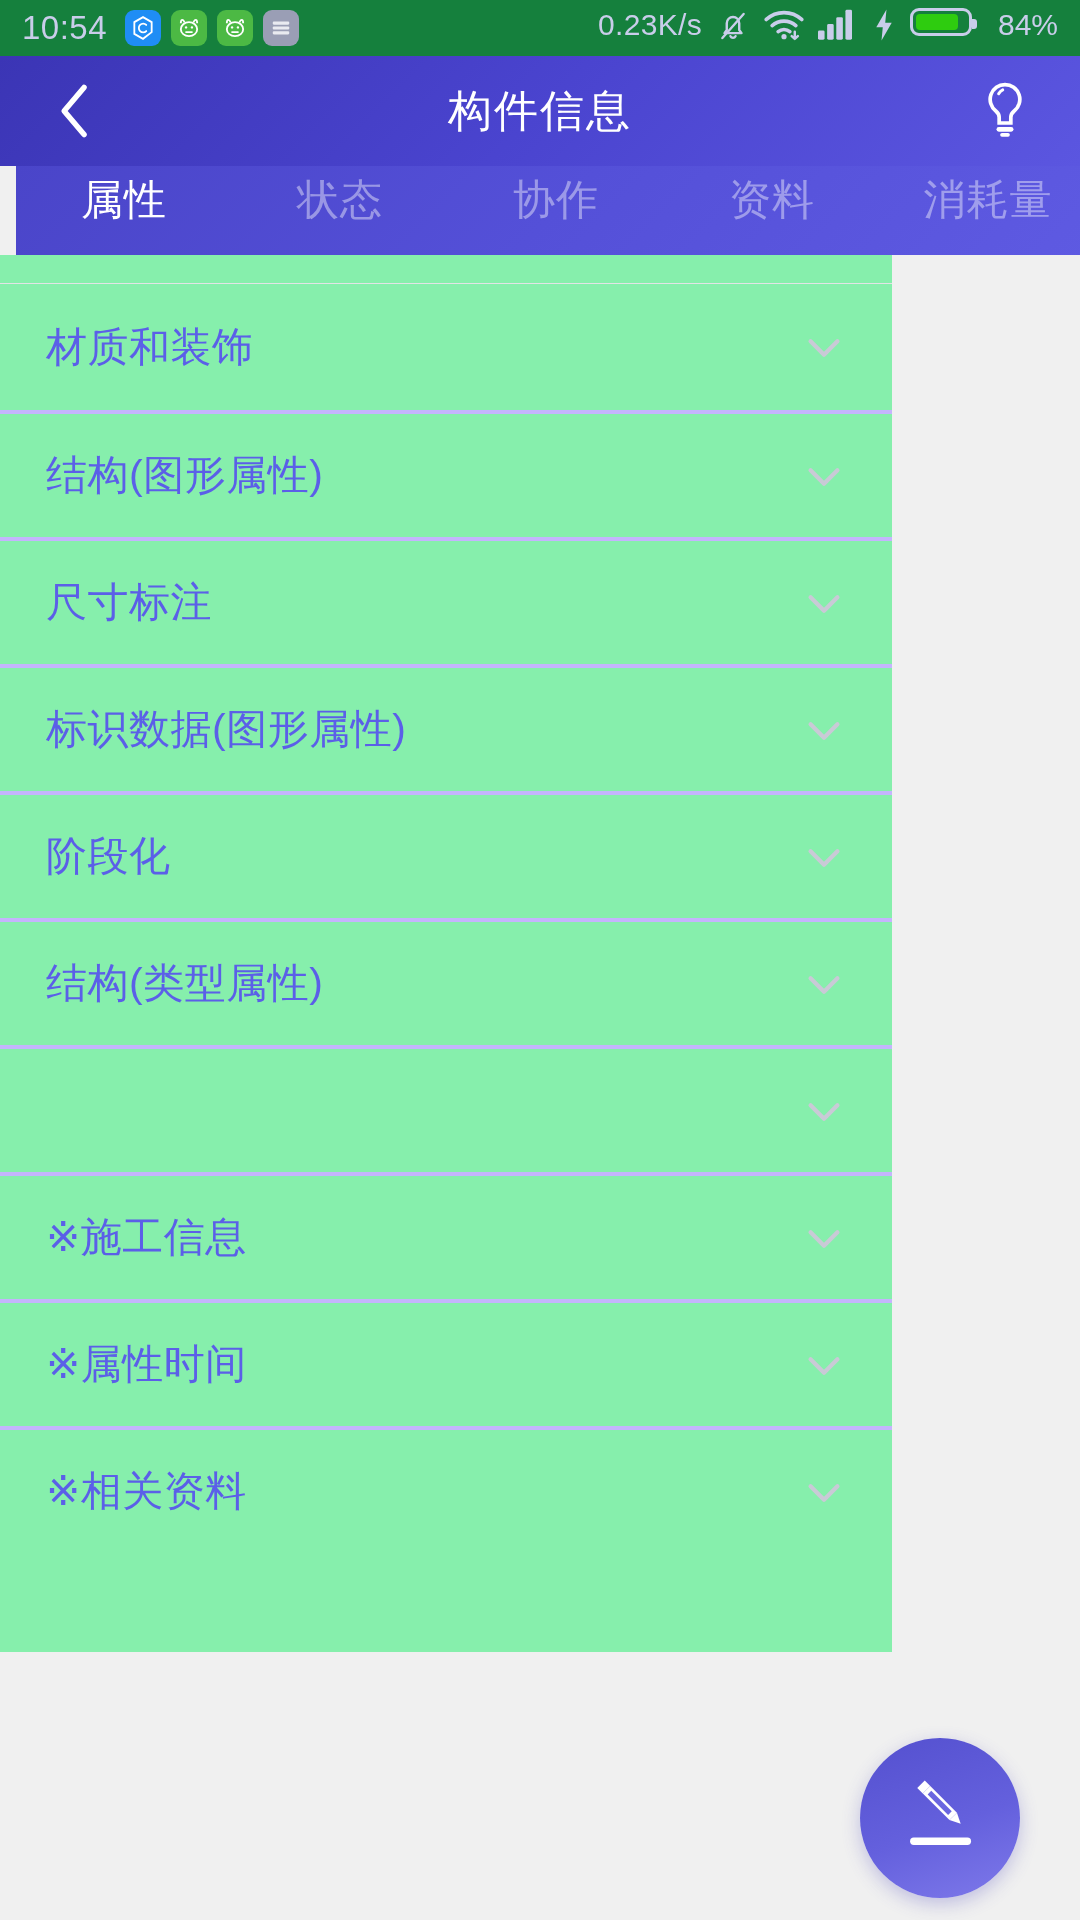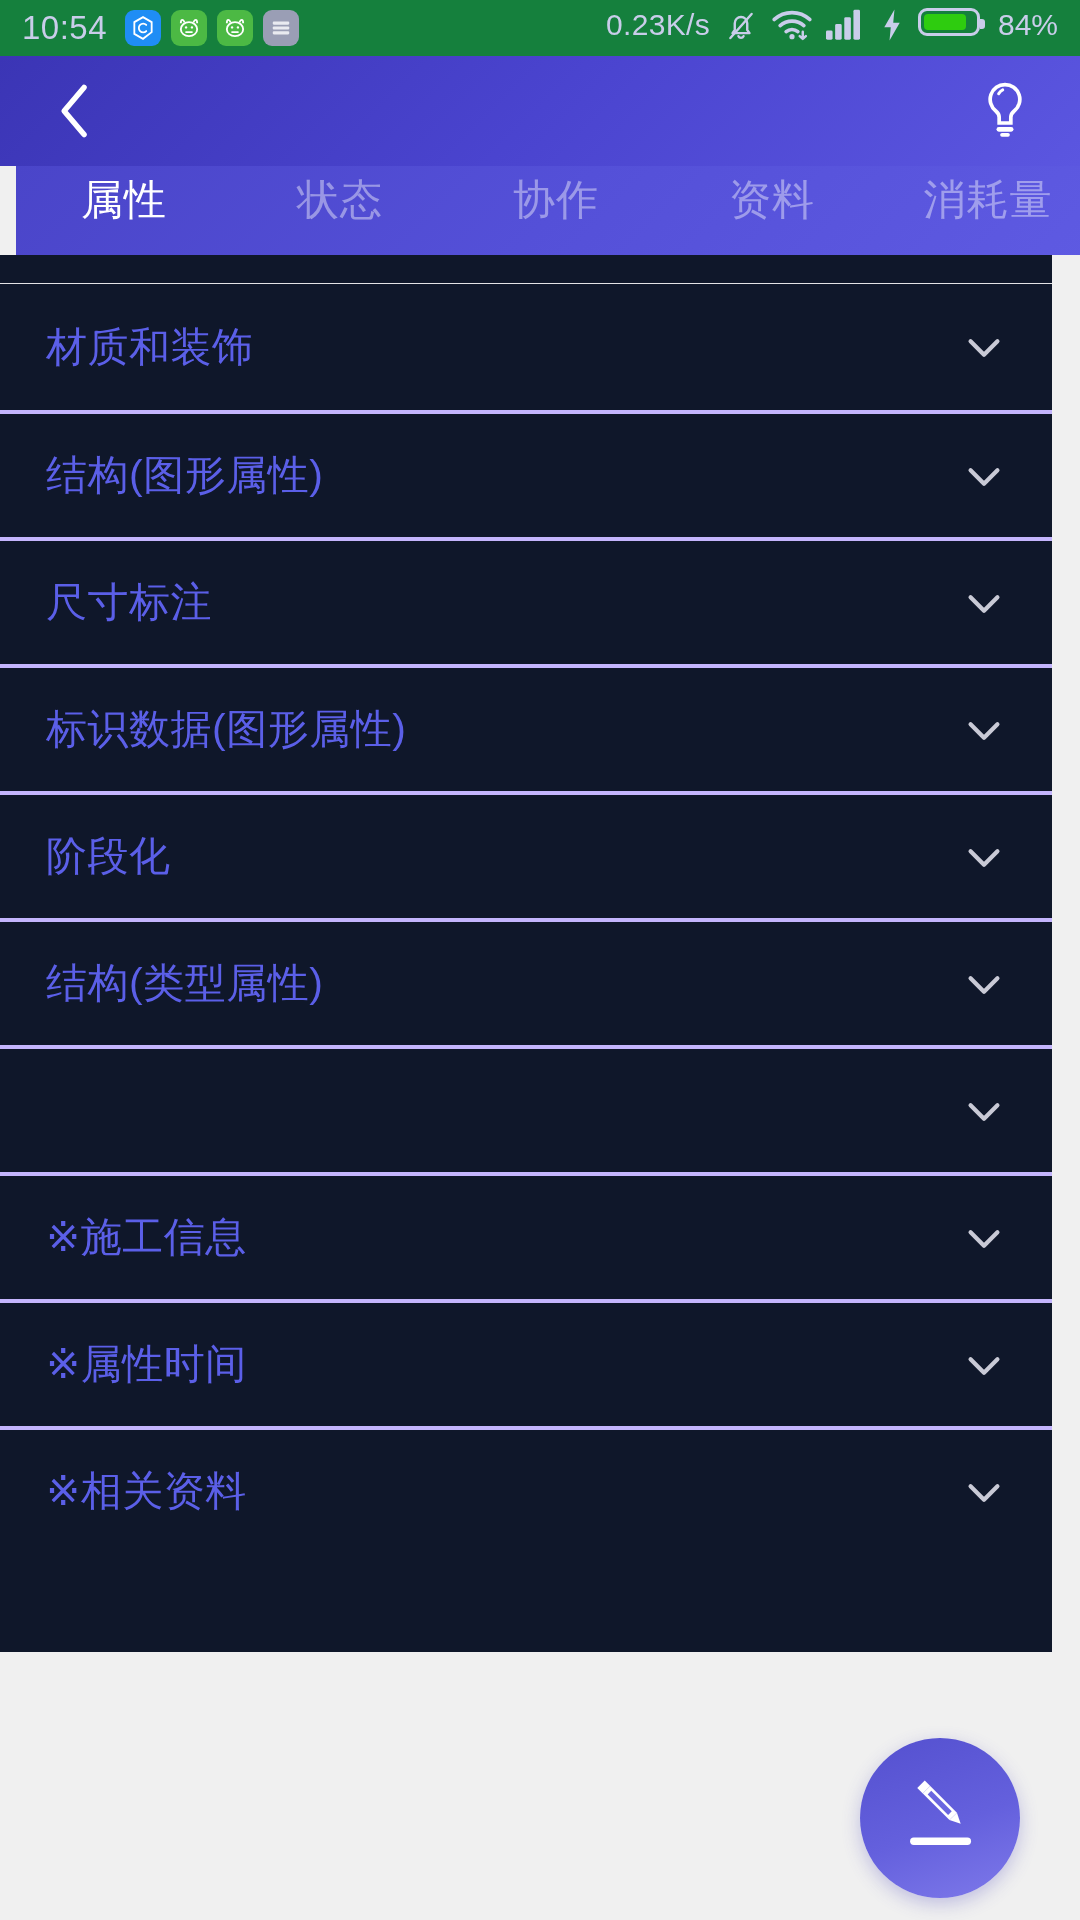--- a/index.html
+++ b/index.html
@@ -17,21 +17,21 @@
     padding:0 22px; color:#ccd0ee;
   }
   .sb-time{ font-size:33px; letter-spacing:0.5px; color:#c9cdea; }
   .sb-appicons{ display:flex; align-items:center; gap:10px; margin-left:18px; }
   .appicon{ width:36px; height:36px; border-radius:9px; display:flex; align-items:center; justify-content:center; }
   .appicon.blue{ background:#1f8df5; }
   .appicon.green{ background:#4cb944; }
   .appicon.gray{ background:#9a9eb5; }
   .sb-right{ margin-left:auto; display:flex; align-items:flex-start; gap:14px; }
   .sb-speed{ font-size:30px; color:#c9cdea; letter-spacing:0.3px; }
-  .sb-batt-pct{ font-size:30px; color:#c9cdea; margin-left:4px; }
+  .sb-batt-pct{ font-size:30px; color:#c9cdea; margin-left:12px; }
   .batt{
     width:62px; height:28px; border:3px solid #c9cdea; border-radius:9px;
     position:relative; display:flex; align-items:center; padding:3px;
   }
   .batt::after{
     content:""; position:absolute; right:-8px; top:8px; width:5px; height:10px;
     background:#c9cdea; border-radius:0 3px 3px 0;
   }
   .batt-fill{ height:100%; width:84%; background:#2ecc0f; border-radius:4px; }
 
@@ -56,22 +56,22 @@
     display:flex; align-items:center;
   }
   .tab{
     flex:1; text-align:center; font-size:42px; padding-bottom:22px;
     color:rgba(255,255,255,0.42); cursor:pointer; letter-spacing:1px;
   }
   .tab.active{ color:#ffffff; }
 
   
   .list{
-    position:absolute; top:255px; left:0; width:1052px; height:1397px;
-    background:#0f172a; padding-top:28px;
+    position:absolute; top:255px; left:0; width:892px; height:1397px;
+    background:#86efac; padding-top:28px;
   }
   .row{
     height:127px; display:flex; align-items:center;
     padding:0 44px 0 46px; position:relative; cursor:pointer;
     border-top:4px solid #c4b5fd; margin:0 0 0 0;
   }
   .row:first-child{ border-top:1px solid #e3e3e6; }
   .row-label{
     font-size:41px; color:#5b5fe8; letter-spacing:0.5px; line-height:1;
   }
@@ -175,20 +175,21 @@
       <span class="sb-batt-pct">84%</span>
     </span>
   </div>
 
   <div class="header">
     <div class="hdr-back">
       <svg width="44" height="58" viewBox="0 0 24 32">
           <path d="M17 3L6 16l11 13" fill="none" stroke="#ffffff" stroke-width="3" stroke-linecap="round" stroke-linejoin="round"></path>
         </svg>
     </div>
+    <div class="hdr-title">构件信息</div>
     <div class="hdr-bulb">
       <svg width="46" height="60" viewBox="0 0 26 34">
         <path d="M13 2a8.4 8.4 0 0 0-5.2 15c1.2 1 1.9 2.2 1.9 3.6v3.2h6.6v-3.2c0-1.4.7-2.6 1.9-3.6A8.4 8.4 0 0 0 13 2z" fill="none" stroke="#ffffff" stroke-width="2.1"></path>
         <path d="M9.5 27.4h7" stroke="#ffffff" stroke-width="2.6" stroke-linecap="round"></path>
         <path d="M11.3 30.5h3.4" stroke="#ffffff" stroke-width="2.1" stroke-linecap="round"></path>
         <path d="M9.4 7.2a5.4 5.4 0 0 1 2.3-2.2" fill="none" stroke="#ffffff" stroke-width="1.7" stroke-linecap="round"></path>
       </svg>
     </div>
   </div>
 

